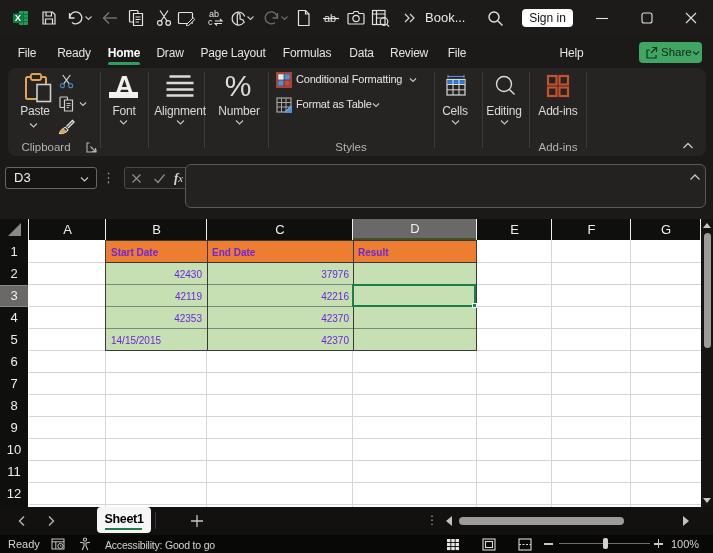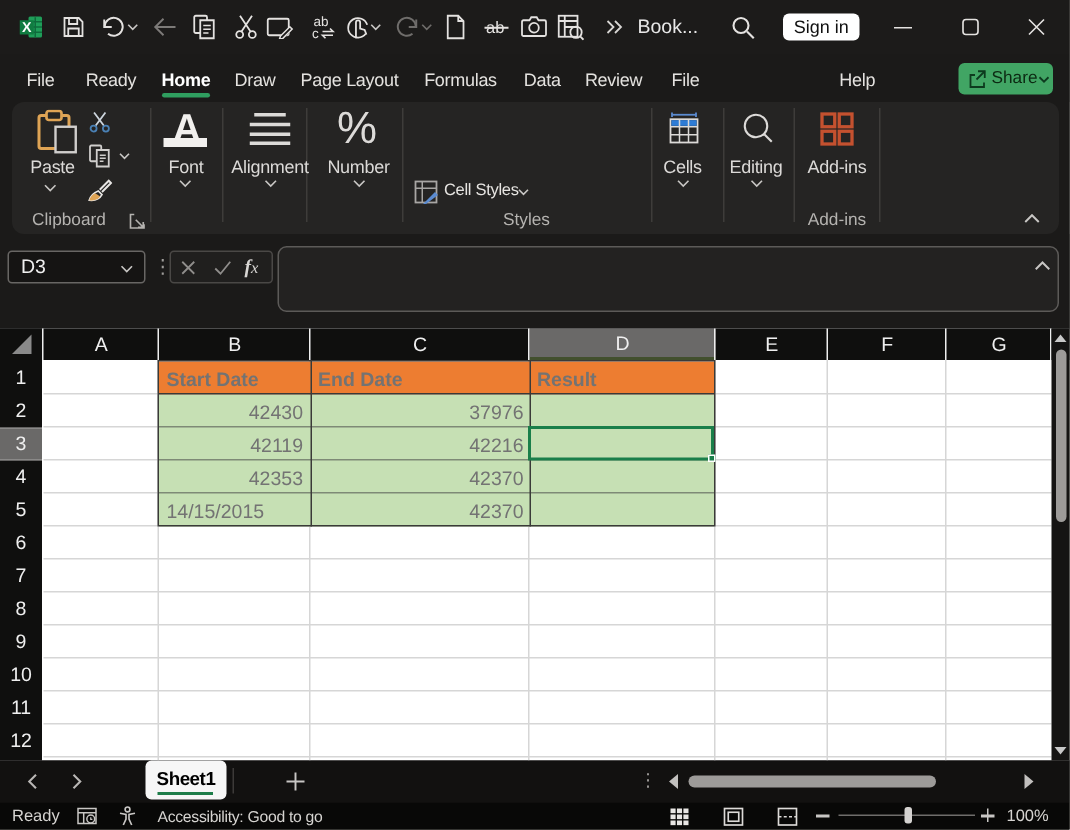--- a/index.html
+++ b/index.html
@@ -21,33 +21,33 @@
 #ribbonpanel { left:8px; top:68px; width:698px; height:88px; background:#252423; border-radius:8px; }
 .rsep { position:absolute; top:4px; width:1px; height:76px; background:#3e3c3a; }
 .rlabel { position:absolute; color:#dbd9d7; font-size:12px; letter-spacing:-0.2px; top:36px; width:80px; text-align:center; }
 .rgrouplabel { position:absolute; color:#b5b3b0; font-size:11.5px; top:73px; text-align:center; }
 .rchev { position:absolute; color:#cfcdca; }
 .styrow { position:absolute; left:268px; width:160px; height:23px; color:#e6e4e1; font-size:11px; letter-spacing:-0.2px; }
 
 
 #fbar { left:0; top:156px; width:713px; height:63px; background:#1b1a19; }
 #namebox { left:5px; top:11px; width:92px; height:22px; background:#151413; border:1px solid #68666415; border:1px solid #686664; border-radius:3px; color:#f0f0f0; font-size:13px; line-height:20px; padding-left:8px; }
-#fxbox { left:113px; top:11px; width:69px; height:22px; background:#201f1e; border:1px solid #4a4846; border-radius:3px; }
+#fxbox { left:124px; top:11px; width:69px; height:22px; background:#201f1e; border:1px solid #4a4846; border-radius:3px; }
 #finput { left:185px; top:8px; width:521px; height:44px; background:#232221; border:1px solid #5c5a58; border-radius:6px; }
 
 
 #grid { left:0; top:219px; width:713px; height:288px; background:#fff; }
 #colheads { position:absolute; left:0; top:0; width:713px; height:21px; background:#0f0f0e; }
 .ch { position:absolute; top:0; height:21px; color:#efefef; font-size:13px; text-align:center; line-height:21px; }
 .chsep { position:absolute; top:0px; width:1px; height:21px; background:#eeeeee; }
 #gutter { position:absolute; left:0; top:21px; width:28px; height:267px; background:#0f0f0e; }
 .rn { position:absolute; left:0; width:28px; height:22px; color:#efefef; font-size:13px; text-align:center; line-height:21px; }
 .gvl { position:absolute; top:21px; width:1px; background:#d6d6d6; }
 .ghl { position:absolute; height:1px; background:#d6d6d6; }
-.cell { position:absolute; font-size:13px; color:#737373; line-height:21px; white-space:nowrap; }
+.cell { position:absolute; font-size:10px; color:#6d28d9; line-height:21px; white-space:nowrap; }
 #vscroll { position:absolute; left:701px; top:0px; width:12px; height:288px; background:#151413; }
 
 
 #tabbar { left:0; top:507px; width:713px; height:28px; background:#121110; }
 #sheettab { left:97px; top:0px; width:54px; height:26px; background:#f6f6f6; color:#000; font-size:12.5px; font-weight:bold; letter-spacing:-0.3px; text-align:center; line-height:24px; border-radius:4px; }
 
 
 #statusbar { left:0; top:535px; width:713px; height:18px; background:#080807; color:#d6d4d1; font-size:11px; }
 </style>
 </head>
@@ -255,28 +255,42 @@
     <svg class="rchev" style="left:167.5px;top:51px;" width="9" height="7" viewBox="0 0 9 7" fill="none" stroke="#c8c6c4" stroke-width="1.1">
         <path d="M1 1.5 L4.5 5 L8 1.5"></path>
       </svg>
 
     <div class="abs" style="left:210px;top:1px;width:40px;color:#dcdad8;font-size:30px;text-align:center;">%</div>
     <div class="rlabel" style="left:191px;">Number</div>
     <svg class="rchev" style="left:226.5px;top:51px;" width="9" height="7" viewBox="0 0 9 7" fill="none" stroke="#c8c6c4" stroke-width="1.1">
         <path d="M1 1.5 L4.5 5 L8 1.5"></path>
       </svg>
 
-    <div class="styrow" style="top:52px;">
+    <div class="styrow" style="top:4px;">
+      <svg class="abs" style="left:0;top:0;" width="16" height="16" viewBox="0 0 16 16">
+        <rect x="1" y="1" width="14" height="14" fill="none" stroke="#c84b3c" stroke-width="1.6"></rect>
+        <rect x="2.2" y="2.2" width="5.5" height="5.5" fill="#e8e6e4"></rect>
+        <rect x="8.3" y="2.2" width="5.5" height="5.5" fill="#5b8bd0"></rect>
+        <rect x="2.2" y="8.3" width="5.5" height="5.5" fill="#5b8bd0"></rect>
+        <rect x="8.3" y="8.3" width="5.5" height="5.5" fill="#c84b3c"></rect>
+      </svg>
+      <span class="abs" style="left:20px;top:1px;">Conditional Formatting</span>
+      <svg class="rchev" style="left:133px;top:5px;" width="8" height="7" viewBox="0 0 8 7" fill="none" stroke="#c8c6c4" stroke-width="1.1">
+          <path d="M1 1.5 L4 4.5 L7 1.5"></path>
+        </svg>
+    </div>
+    <div class="styrow" style="top:29px;">
       <svg class="abs" style="left:0;top:0;" width="16" height="16" viewBox="0 0 16 16" fill="none">
         <rect x="1" y="1" width="14" height="14" stroke="#a8a6a4" stroke-width="1.2"></rect>
-        <path d="M1 5.5 h14 M5.5 1 v14" stroke="#a8a6a4" stroke-width="1"></path>
-        <path d="M6 16 L14 8 L16 10 L8 16 Z" fill="#5b8bd0"></path>
-      </svg>
-      <span class="abs" style="left:20px;top:1px;">Cell Styles</span>
-      <svg class="rchev" style="left:69px;top:5px;" width="8" height="7" viewBox="0 0 8 7" fill="none" stroke="#c8c6c4" stroke-width="1.1">
+        <path d="M1 5.5 h14 M1 10 h14 M5.5 1 v14 M10 1 v14" stroke="#a8a6a4" stroke-width="1"></path>
+        <path d="M8 16 L16 8 L16 16 Z" fill="#5b8bd0"></path>
+        <path d="M9 15 L15 9" stroke="#8fb4e8" stroke-width="1"></path>
+      </svg>
+      <span class="abs" style="left:20px;top:1px;">Format as Table</span>
+      <svg class="rchev" style="left:96px;top:5px;" width="8" height="7" viewBox="0 0 8 7" fill="none" stroke="#c8c6c4" stroke-width="1.1">
           <path d="M1 1.5 L4 4.5 L7 1.5"></path>
         </svg>
     </div>
     <div class="rgrouplabel" style="left:303px;width:80px;">Styles</div>
 
     <svg class="abs" style="left:436px;top:6px;" width="24" height="24" viewBox="0 0 24 24" fill="none">
       <path d="M4 2.5 h16" stroke="#5b8bd0" stroke-width="1.2"></path>
       <path d="M4 1 v3 M20 1 v3" stroke="#5b8bd0" stroke-width="1.2"></path>
       <rect x="3" y="5.5" width="18" height="15.5" stroke="#dcdad8" stroke-width="1.2"></rect>
       <rect x="3.6" y="6.1" width="16.8" height="3.8" fill="#2e7cd6"></rect>

